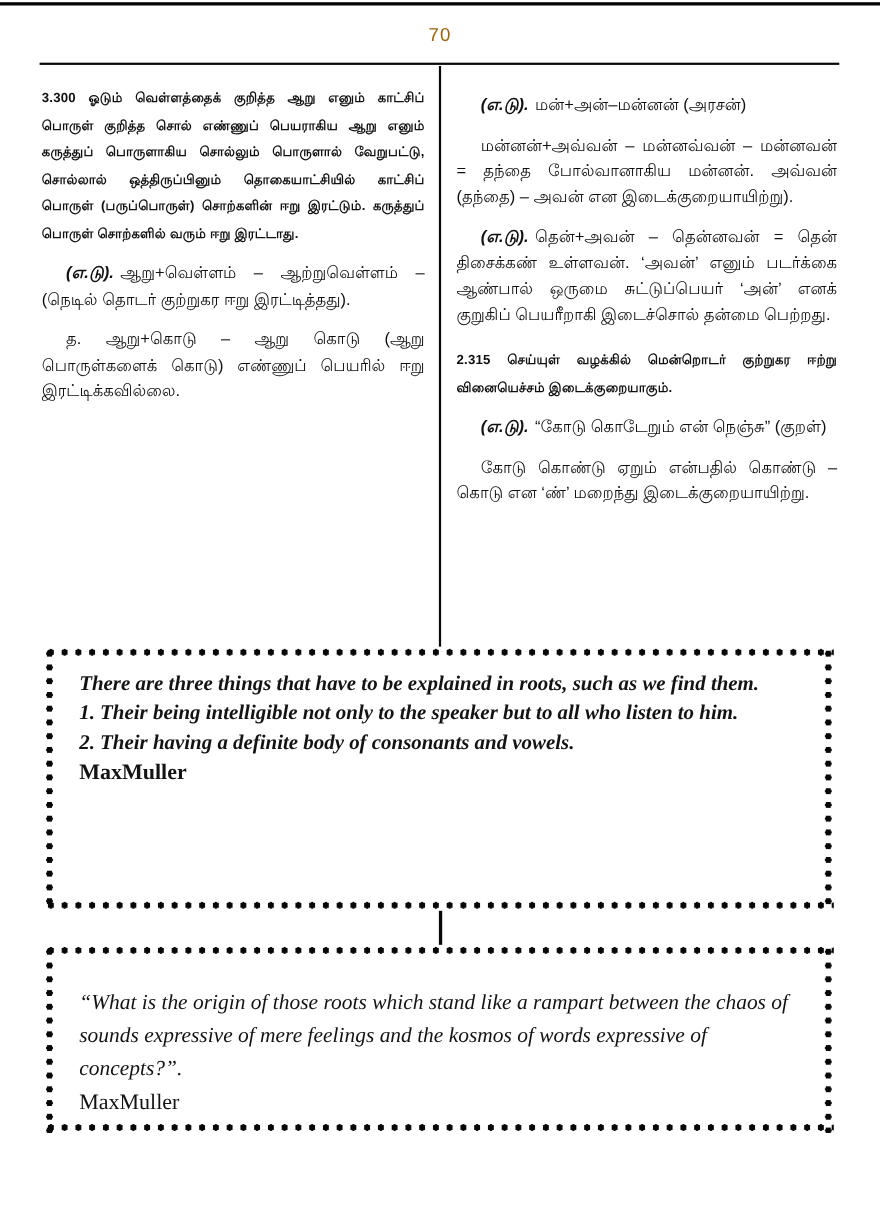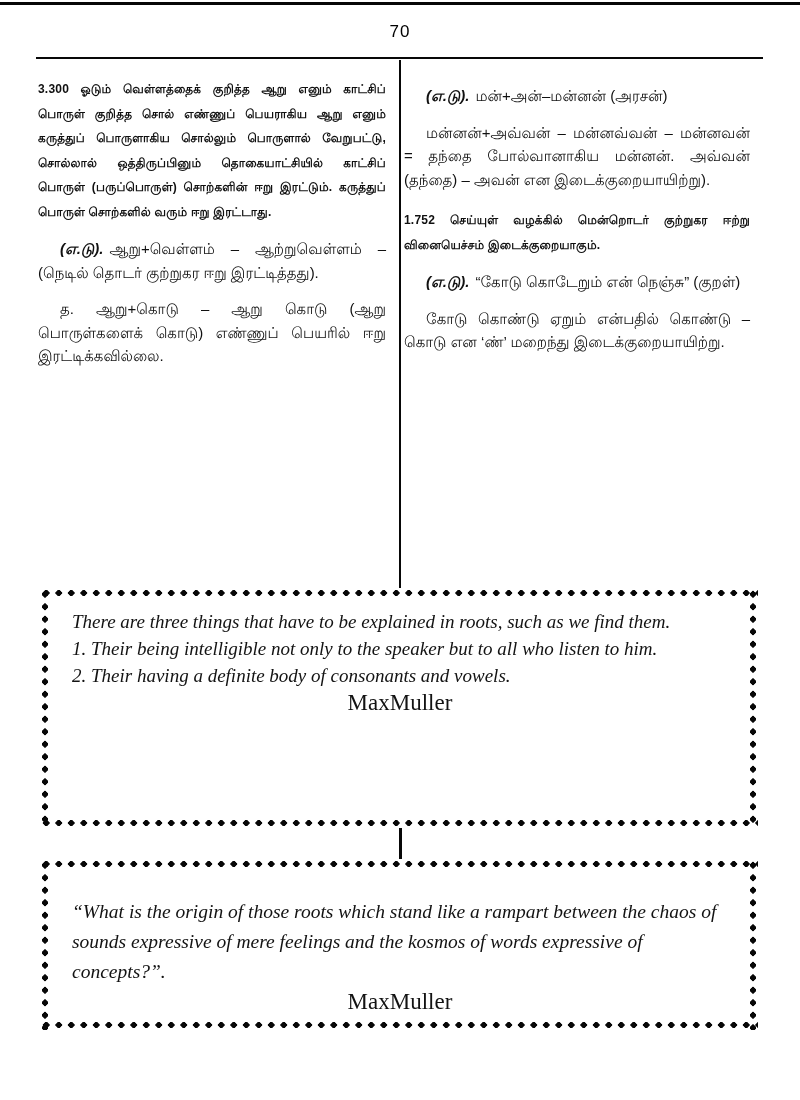--- a/index.html
+++ b/index.html
@@ -6,57 +6,57 @@
   body{
     width:800px;height:1100px;
     background:#ffffff;
     font-family:"Liberation Sans","DejaVu Sans",sans-serif;
     color:#101010;
   }
   .page{position:relative;width:800px;height:1100px;background:#fff;overflow:hidden;}
 
   .topline{position:absolute;top:2px;left:0;width:800px;height:3px;background:#060606;}
   .pageno{position:absolute;top:22px;left:0;width:800px;text-align:center;
-          font-size:17px;letter-spacing:1px;color:#000000;}
+          font-size:17px;letter-spacing:1px;color:#a16207;}
   .hrule{position:absolute;top:57px;left:36px;width:727px;height:2px;background:#080808;}
 
   .cols{position:absolute;top:60px;left:36px;width:727px;height:528px;}
   .divider{position:absolute;left:363px;top:0;width:2px;height:528px;background:#080808;}
   .col{position:absolute;top:0;}
   .col-left{left:2px;width:348px;}
-  .col-right{left:368px;width:346px;}
+  .col-right{left:379px;width:346px;}
 
   .t-center{margin:24px 0 0;text-align:center;font-size:15px;}
   .t-rule{margin:17px 0 0;font-weight:bold;font-size:12px;line-height:24.5px;
           text-align:justify;letter-spacing:.2px;}
   .t-ex{margin:13px 0 0;font-size:15px;line-height:23.5px;text-align:justify;text-indent:22px;}
   .t-ex.first-r{margin-top:24px;}
   .ex-label{font-weight:bold;font-style:italic;margin-right:6px;}
 
   .qbox{
     position:absolute;left:40px;width:718px;background-color:#fff;
     background-image:
       radial-gradient(circle 3px at 50% 50%, #070707 98%, rgba(0,0,0,0) 100%),
       radial-gradient(circle 3px at 50% 50%, #070707 98%, rgba(0,0,0,0) 100%),
       radial-gradient(circle 3px at 50% 50%, #070707 98%, rgba(0,0,0,0) 100%),
       radial-gradient(circle 3px at 50% 50%, #070707 98%, rgba(0,0,0,0) 100%);
     background-position:0 1px, 0 calc(100% - 1px), 1px 0, calc(100% - 1px) 0;
     background-size:12.5px 8px, 12.5px 8px, 8px 12.5px, 8px 12.5px;
     background-repeat:repeat-x, repeat-x, repeat-y, repeat-y;
   }
-  .qbox1{top:588px;height:240px;}
+  .qbox1{top:588px;height:240px;font-weight:bold;}
   .qbox2{top:859px;height:171px;}
   .q-inner{
     padding:20px 26px 0 32px;
     font-family:"Liberation Serif","DejaVu Serif",serif;
     font-style:italic;font-size:19px;line-height:27px;color:#131313;
   }
   .qbox2 .q-inner{padding-top:38px;font-size:19.5px;line-height:30px;}
   .q-inner p{margin:0;}
-  .q-attr{text-align:center;font-style:normal;font-size:23px;margin-top:3px;padding-right:4px;}
+  .q-attr{text-align:left;font-style:normal;font-size:20px;margin-top:3px;padding-right:4px;}
   .connector{position:absolute;left:399px;top:828px;width:3px;height:31px;background:#080808;}
 </style>
 </head>
 <body>
 
 <div class="page">
 
   <div class="topline"></div>
 
   <div class="pageno">70</div>
@@ -75,22 +75,23 @@
       <p class="t-ex">த. ஆறு+கொடு – ஆறு கொடு (ஆறு பொருள்களைக் கொடு) எண்ணுப் பெயரில் ஈறு இரட்டிக்கவில்லை.</p>
 
     </div>
 
     <div class="col col-right">
       <p class="t-ex first-r"><span class="ex-label">(எ.டு).</span><span>மன்+அன்–மன்னன் (அரசன்)</span></p>
 
       <p class="t-ex">மன்னன்+அவ்வன் – மன்னவ்வன் – மன்னவன் = தந்தை போல்வானாகிய மன்னன். அவ்வன் (தந்தை) – அவன் என இடைக்குறையாயிற்று).</p>
 
 
+      <p class="t-ex"><span class="ex-label">(எ.டு).</span><span>தென்+அவன் – தென்னவன் = தென் திசைக்கண் உள்ளவன். ‘அவன்’ எனும் படர்க்கை ஆண்பால் ஒருமை சுட்டுப்பெயர் ‘அன்’ எனக் குறுகிப் பெயரீறாகி இடைச்சொல் தன்மை பெற்றது.</span></p>
 
-      <p class="t-rule">1.752 செய்யுள் வழக்கில் மென்றொடர் குற்றுகர ஈற்று வினையெச்சம் இடைக்குறையாகும்.</p>
+      <p class="t-rule">2.315 செய்யுள் வழக்கில் மென்றொடர் குற்றுகர ஈற்று வினையெச்சம் இடைக்குறையாகும்.</p>
 
       <p class="t-ex"><span class="ex-label">(எ.டு).</span><span>“கோடு கொடேறும் என் நெஞ்சு” (குறள்)</span></p>
 
       <p class="t-ex">கோடு கொண்டு ஏறும் என்பதில் கொண்டு – கொடு என ‘ண்’ மறைந்து இடைக்குறையாயிற்று.</p>
     </div>
   </div>
 
   <div class="qbox qbox1">
     <div class="q-inner">
       <p>There are three things that have to be explained in roots, such as we find them.</p>

